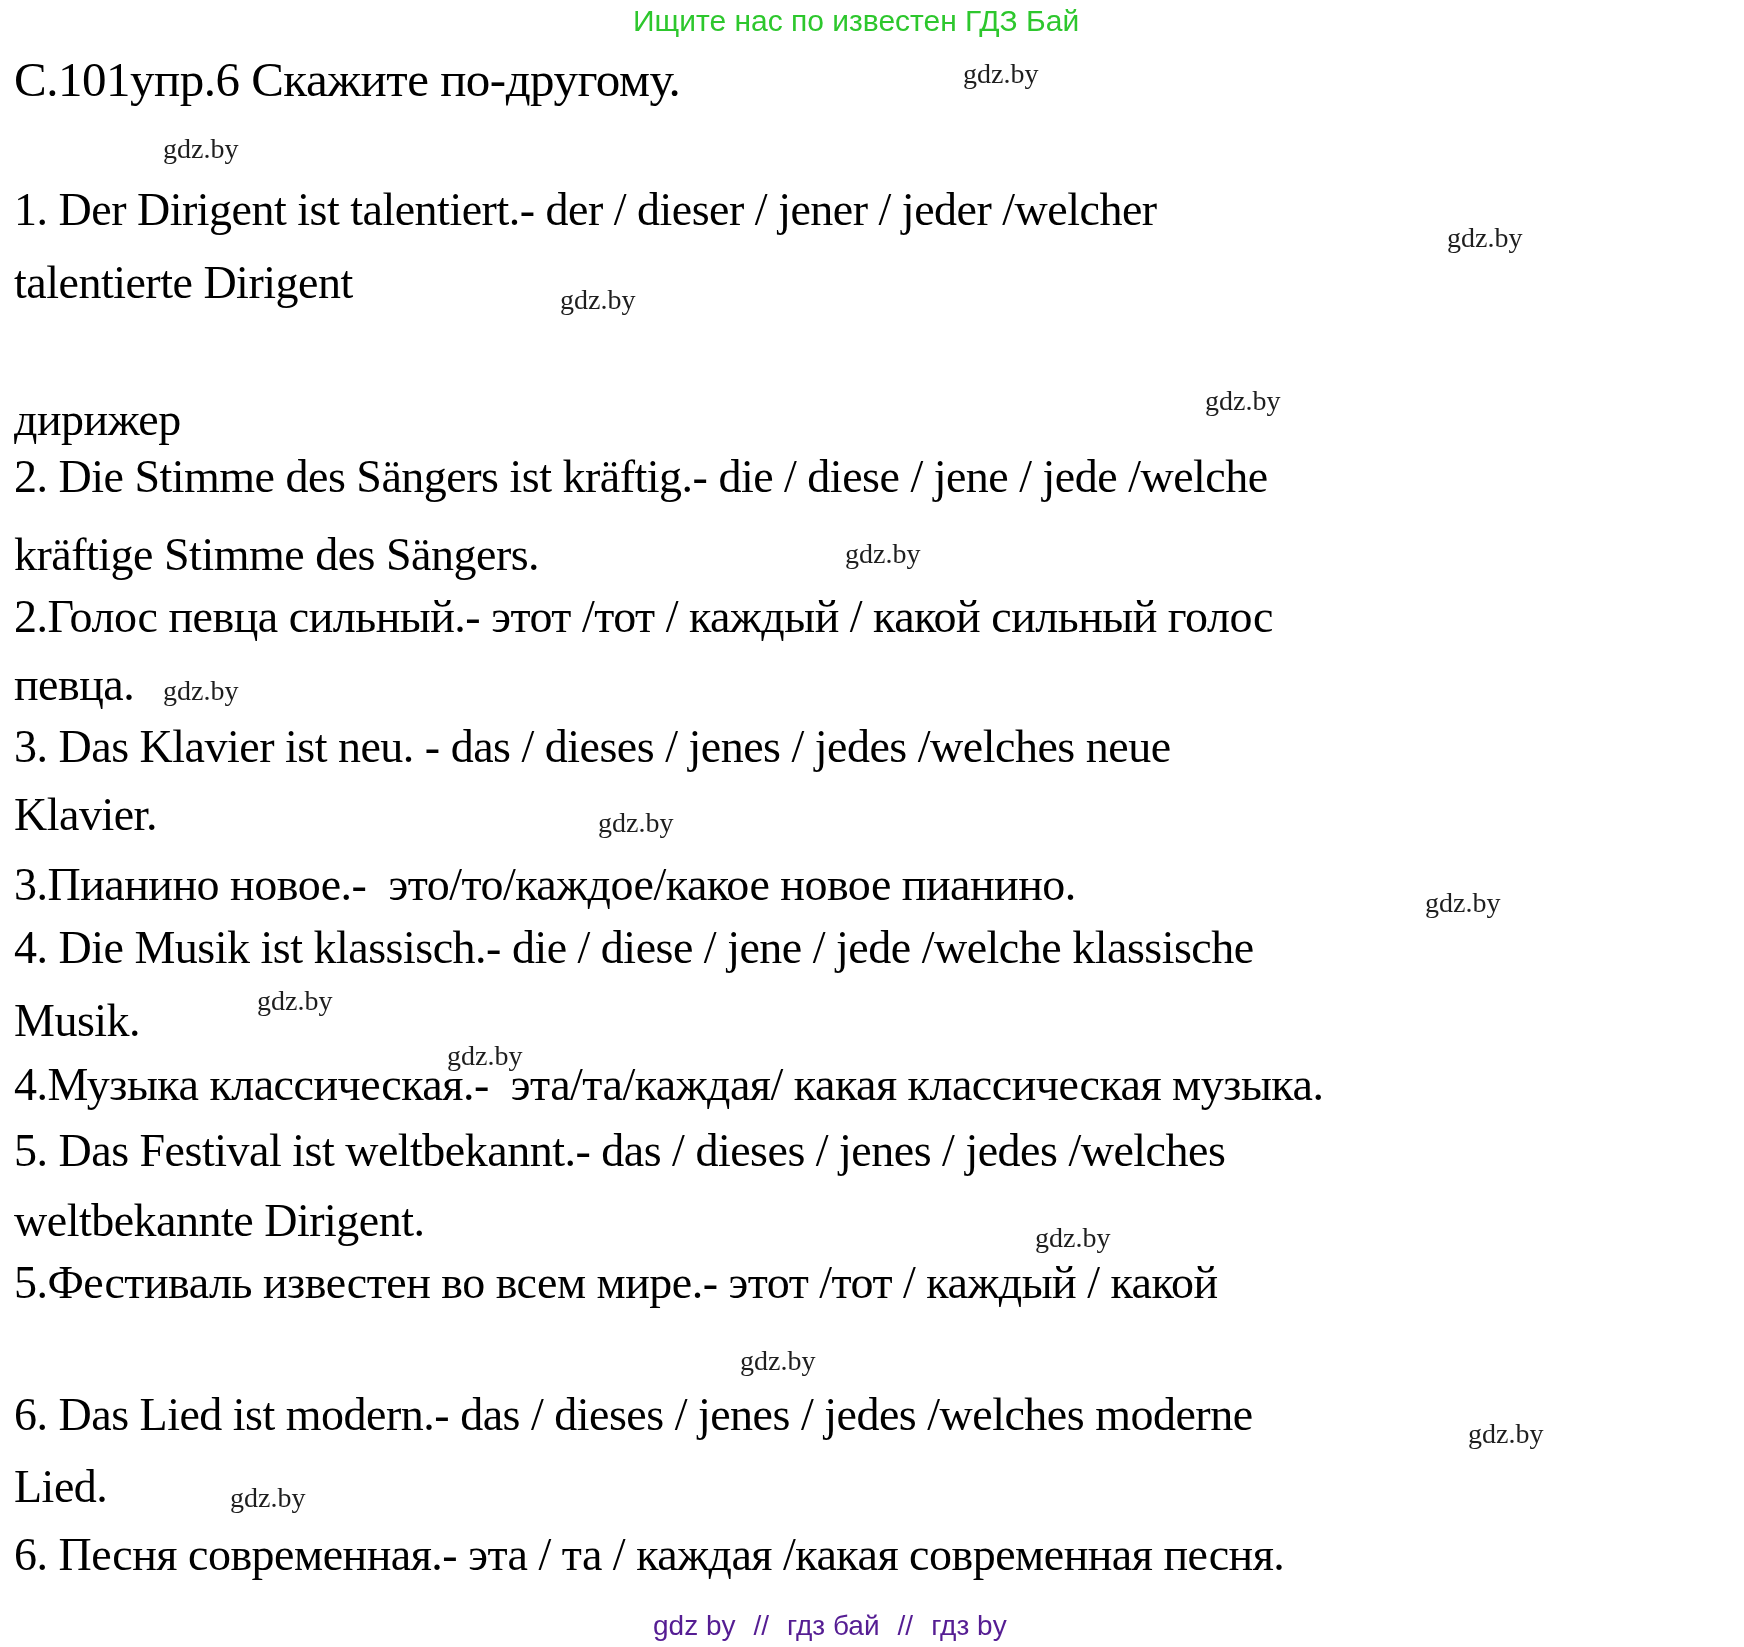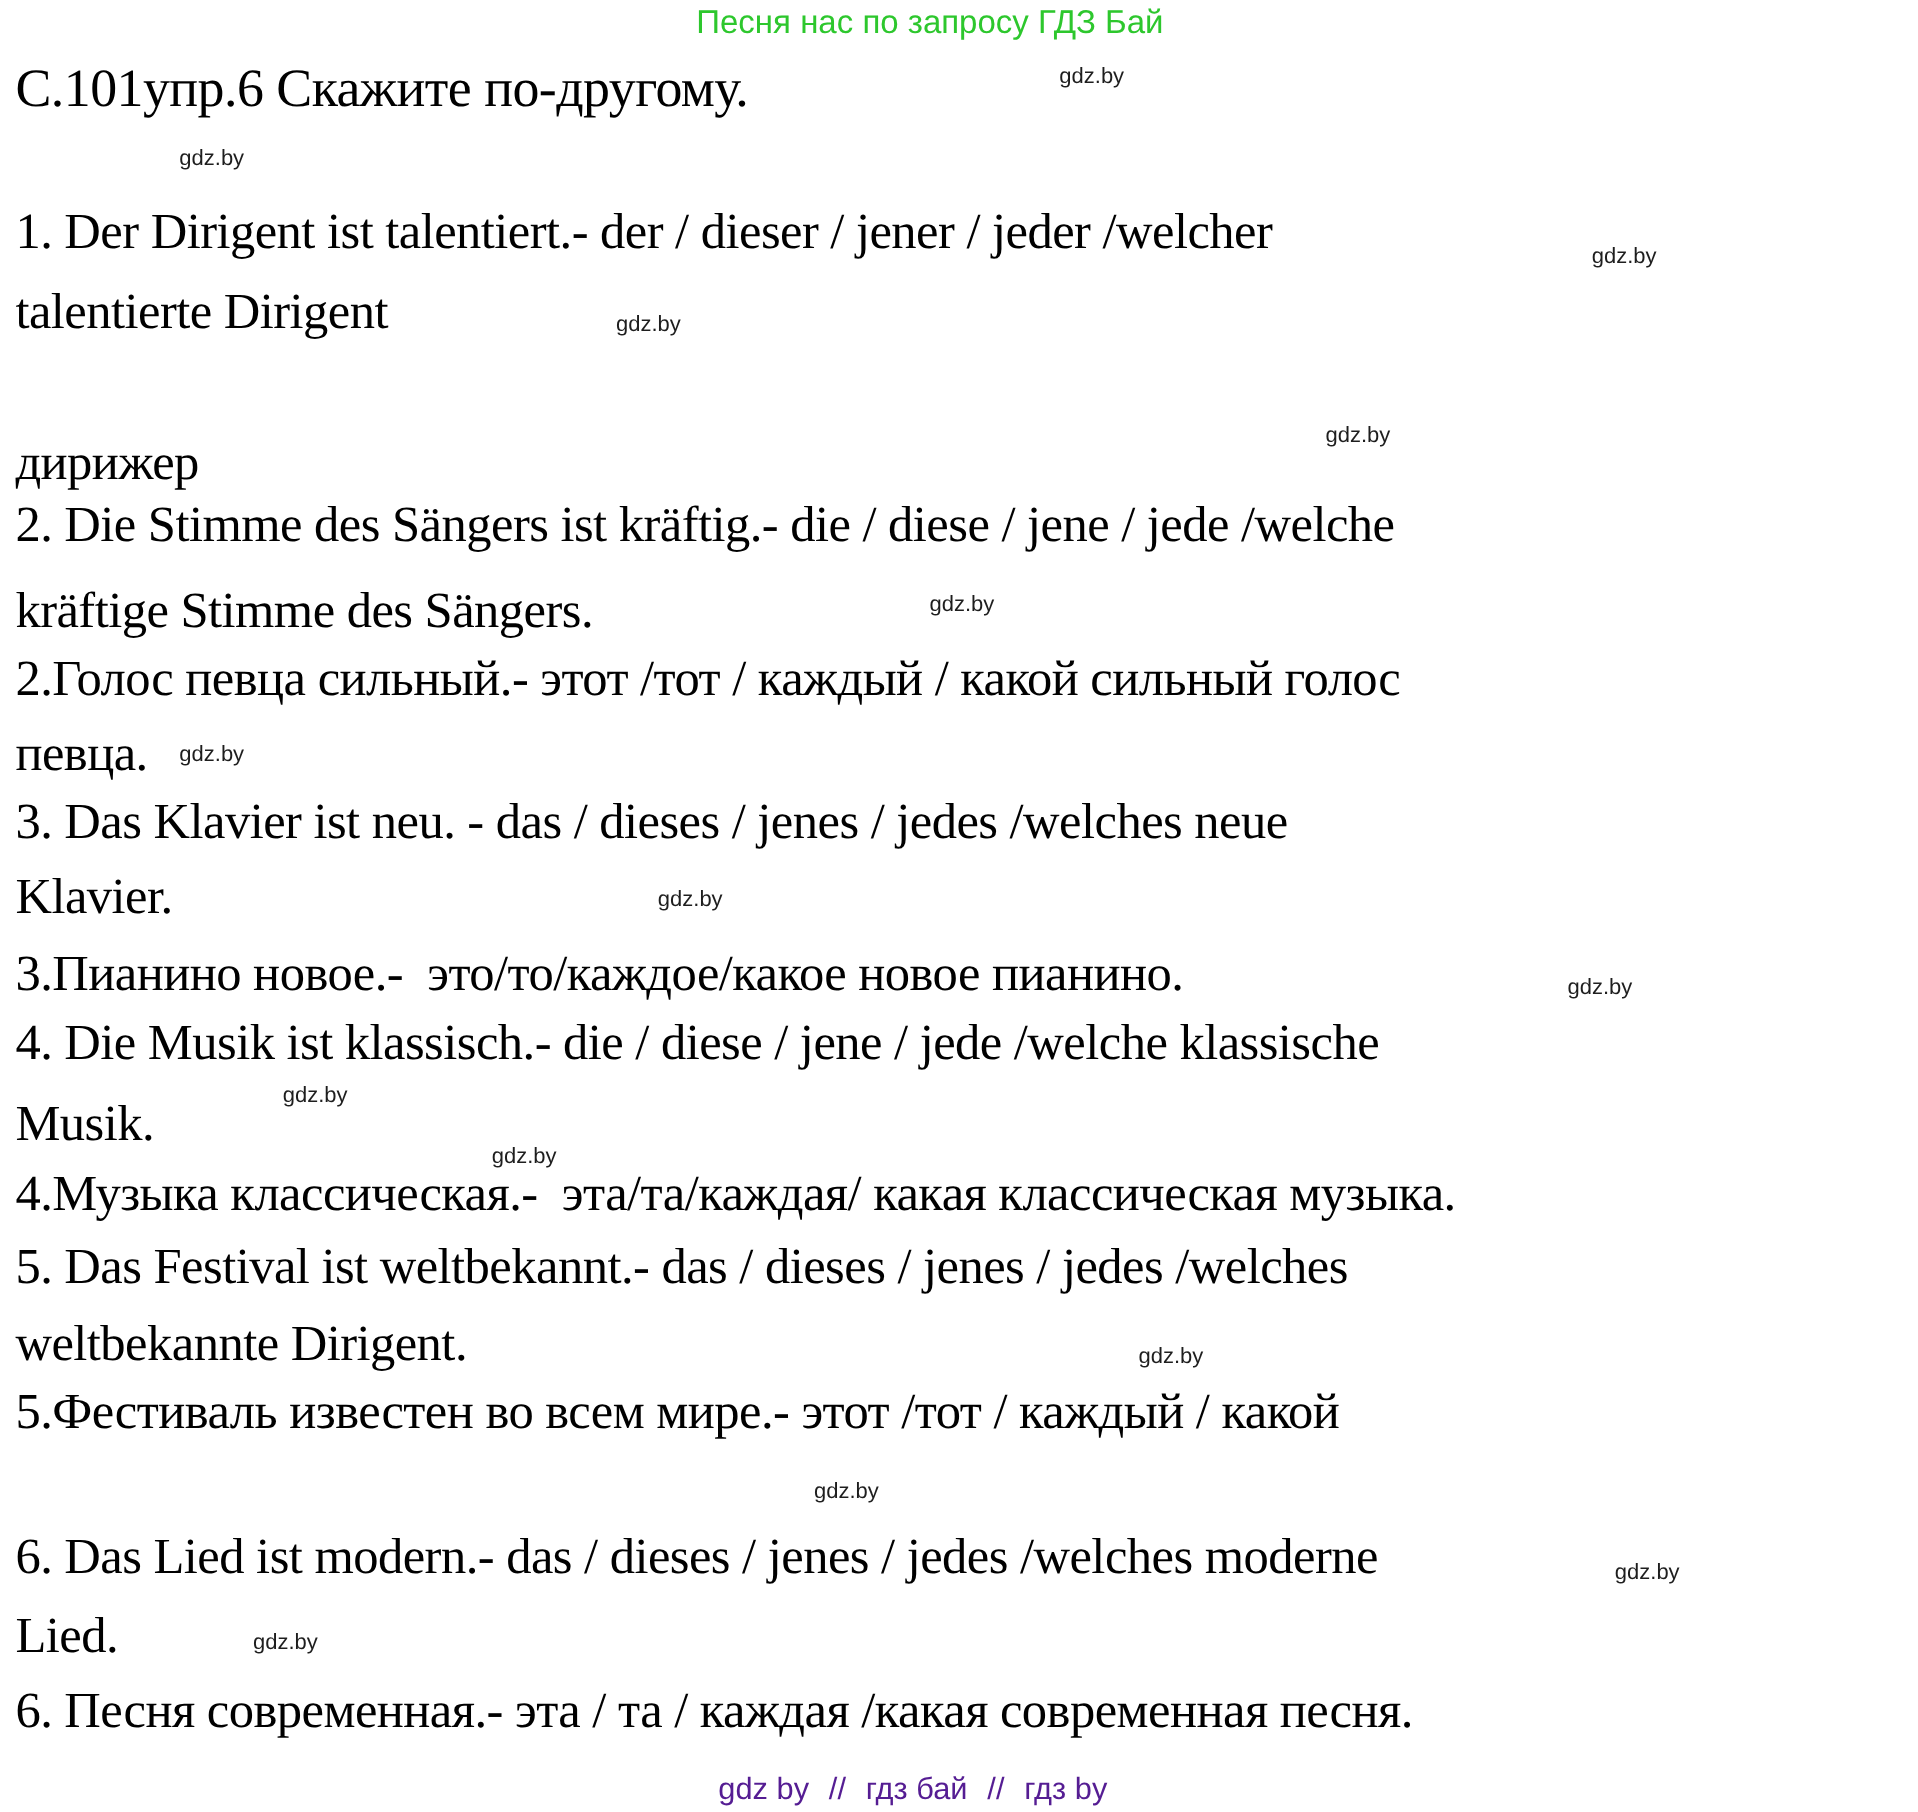--- a/index.html
+++ b/index.html
@@ -32,22 +32,22 @@
     color: #000000;
     letter-spacing: -0.5px;
     white-space: pre;
   }
   .title {
     font-size: 49px;
     text-align: center;
   }
   .wm {
     position: absolute;
-    font-family: Liberation Sans, sans-serif;
-    font-size: 20px;
+    font-family: Liberation Serif, serif;
+    font-size: 28px;
     color: #1e1e1e;
     white-space: pre;
   }
   .footer {
     position: absolute;
     left: 653px;
     top: 1610px;
     display: flex;
     align-items: baseline;
     gap: 18px;
@@ -57,21 +57,21 @@
     white-space: pre;
   }
   .footer .flink { color: #551d93; text-decoration: none; cursor: pointer; }
   .footer .fsep { color: #551d93; }
 </style>
 </head>
 <body>
 
 <div class="page">
 
-  <div class="promo">Песня нас по запросу ГДЗ Бай</div>
+  <div class="promo">Ищите нас по известен ГДЗ Бай</div>
 
   <div class="line title" style="top:53px">С.101упр.6 Скажите по-другому.</div>
 
   <div class="line" style="top:185px">1. Der Dirigent ist talentiert.- der / dieser / jener / jeder /welcher</div>
   <div class="line" style="top:258px">talentierte Dirigent</div>
   <div class="line" style="top:395px">дирижер</div>
   <div class="line" style="top:452px">2. Die Stimme des Sängers ist kräftig.- die / diese / jene / jede /welche</div>
   <div class="line" style="top:530px">kräftige Stimme des Sängers.</div>
   <div class="line" style="top:592px">2.Голос певца сильный.- этот /тот / каждый / какой сильный голос</div>
   <div class="line" style="top:660px">певца.</div>

